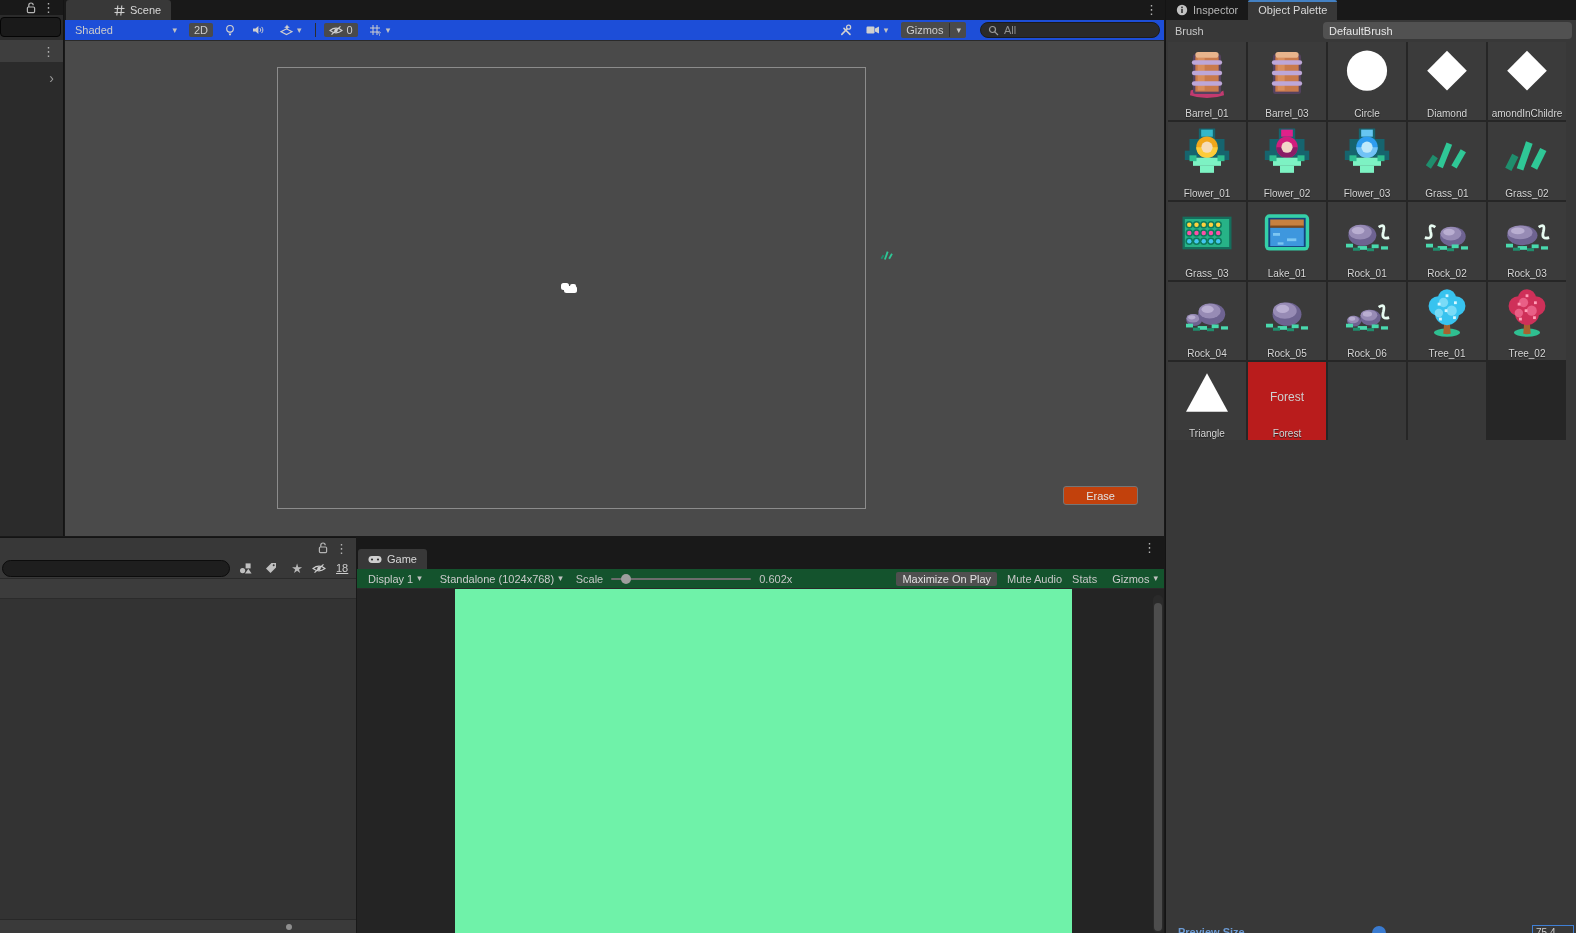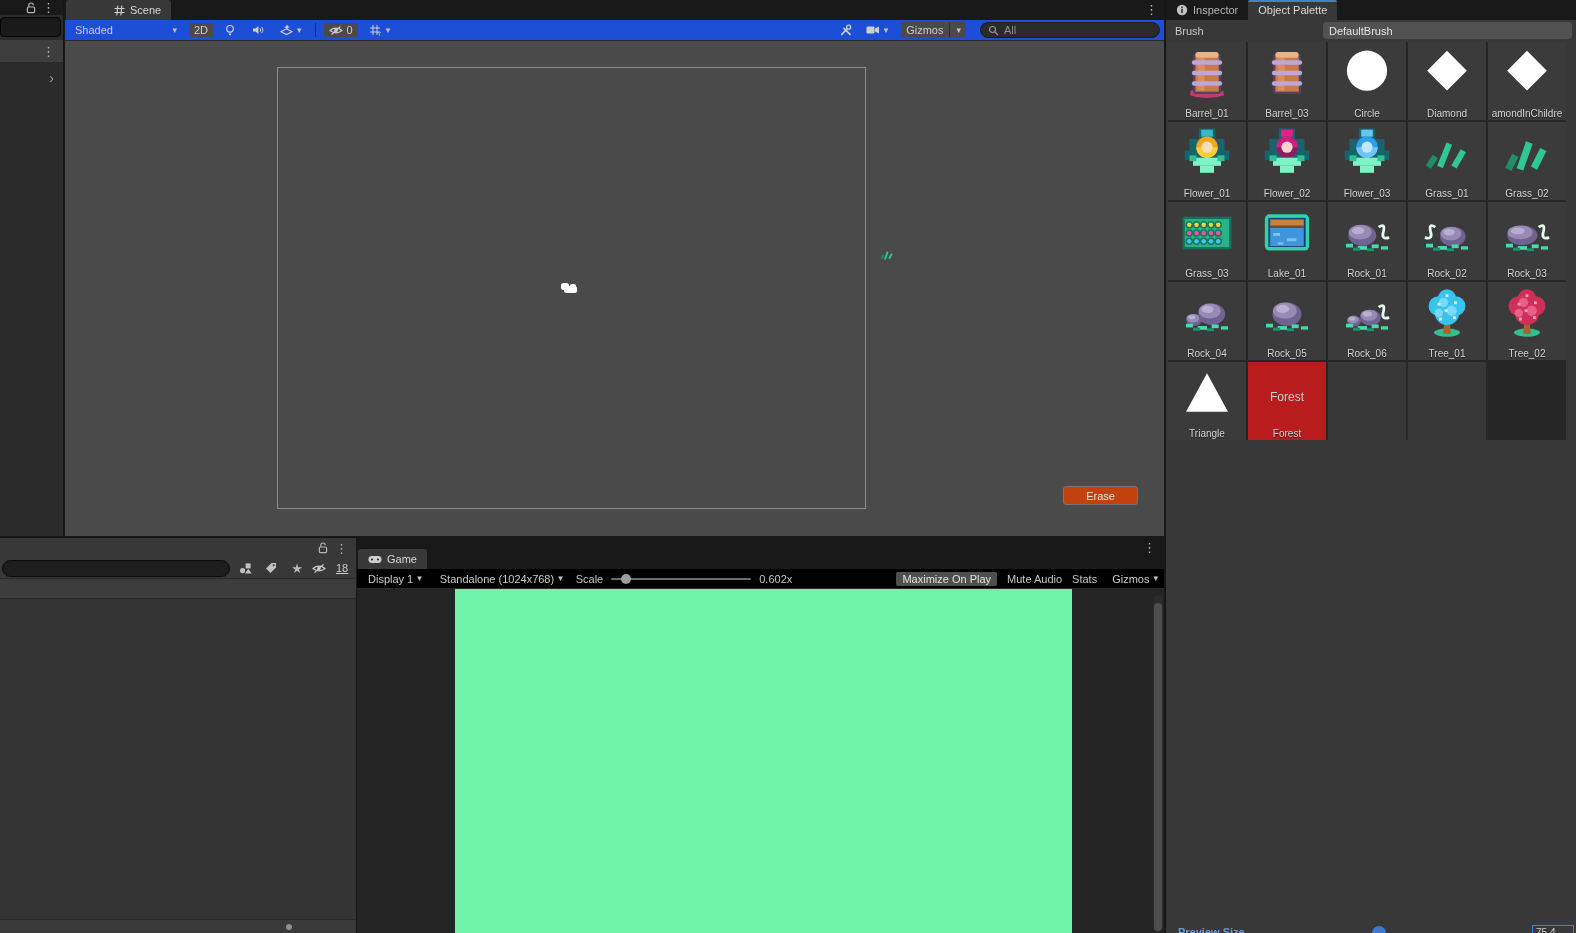--- a/index.html
+++ b/index.html
@@ -66,21 +66,21 @@
   .bl-eye{display:flex;align-items:center;gap:10px;color:#cccccc;text-decoration:underline;}
   .bl-subheader{height:20px;background:#3c3c3c;border-bottom:1px solid #2b2b2b;}
   .bl-content{flex:1;background:#333333;}
   .bl-footer{height:14px;background:#3a3a3a;border-top:1px solid #282828;position:relative;}
   .bl-dot{position:absolute;left:286px;top:4px;width:6px;height:6px;border-radius:50%;background:#8f8f8f;}
   .star-ic{color:#b8b8b8;font-size:13px;line-height:1;}
 
   
   .game-panel{position:absolute;left:357px;top:537px;width:807px;height:396px;background:#242424;display:flex;flex-direction:column;}
   .game-panel .tabbar{height:32px;}
-  .game-toolbar{height:20px;background:#000000;border-bottom:1px solid #2a2a2a;display:flex;align-items:center;padding:0 6px;gap:8px;color:#c6c6c6;}
+  .game-toolbar{height:20px;background:#14532d;border-bottom:1px solid #2a2a2a;display:flex;align-items:center;padding:0 6px;gap:8px;color:#c6c6c6;}
   .gt-right{margin-left:auto;display:flex;align-items:center;gap:10px;}
   .maximize-btn{background:#4f4f4f;border-radius:2px;padding:1px 6px;color:#e2e2e2;}
   .slider-track{position:relative;width:140px;height:2px;background:#6d6d6d;border-radius:1px;}
   .slider-knob{position:absolute;left:10px;top:-4px;width:10px;height:10px;border-radius:50%;background:#9e9e9e;}
   .game-viewport{position:relative;flex:1;background:#242424;overflow:hidden;}
   .game-render{position:absolute;left:98px;top:0;width:617px;height:100%;}
   .game-scrollbar{position:absolute;right:1px;top:6px;bottom:0;width:10px;background:#2a2a2a;border-radius:5px;}
   .game-thumb{position:absolute;right:1px;top:8px;bottom:2px;width:8px;background:#4d4d4d;border-radius:4px;}
 </style>
 </head>

